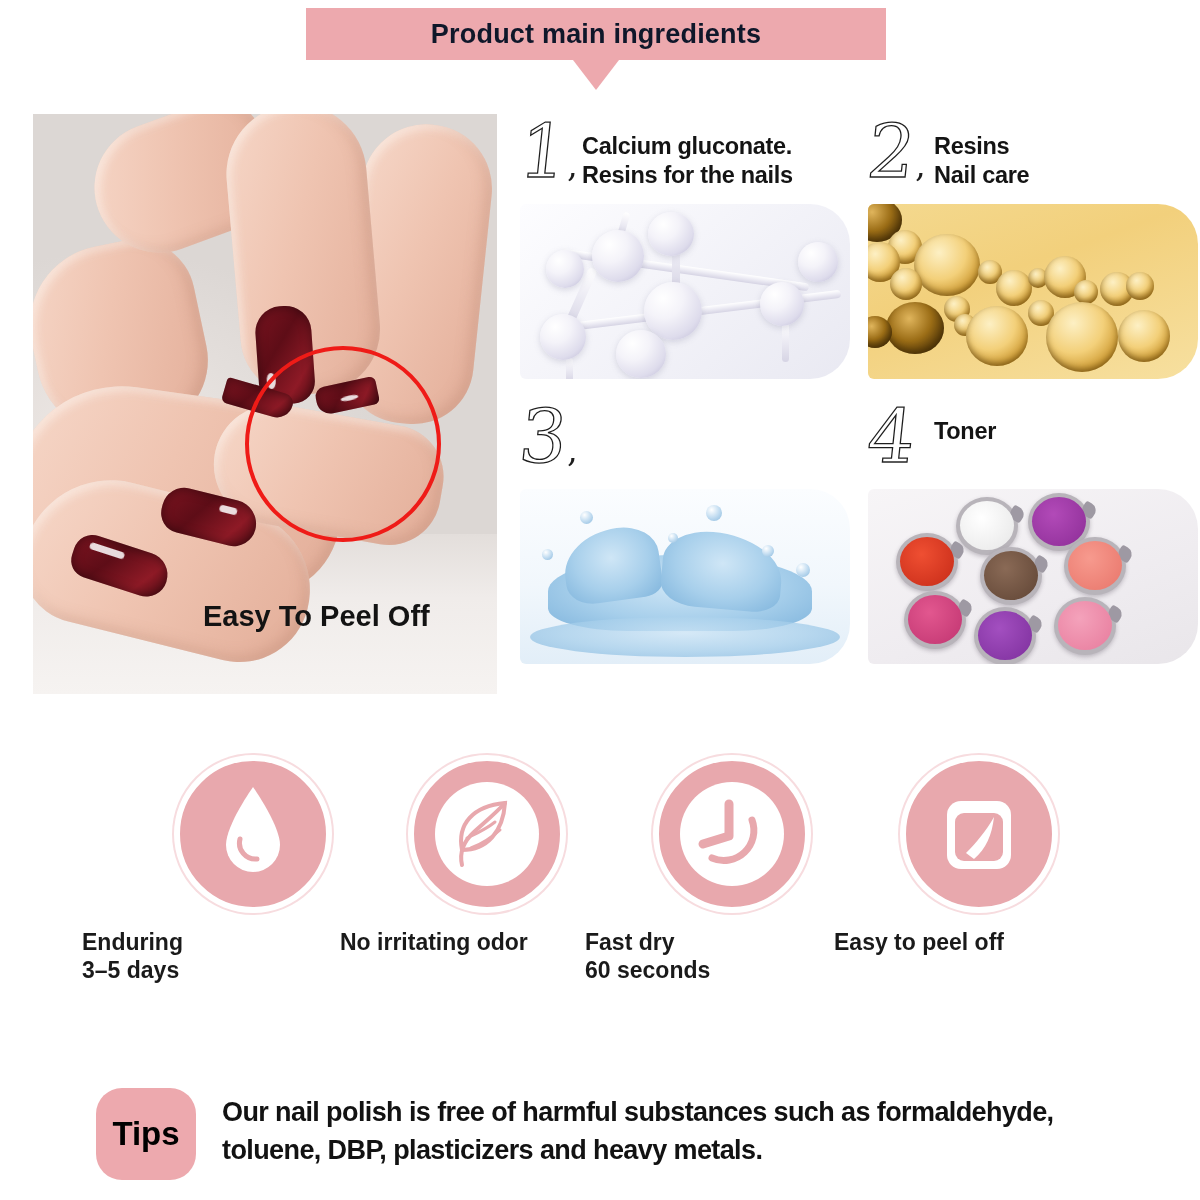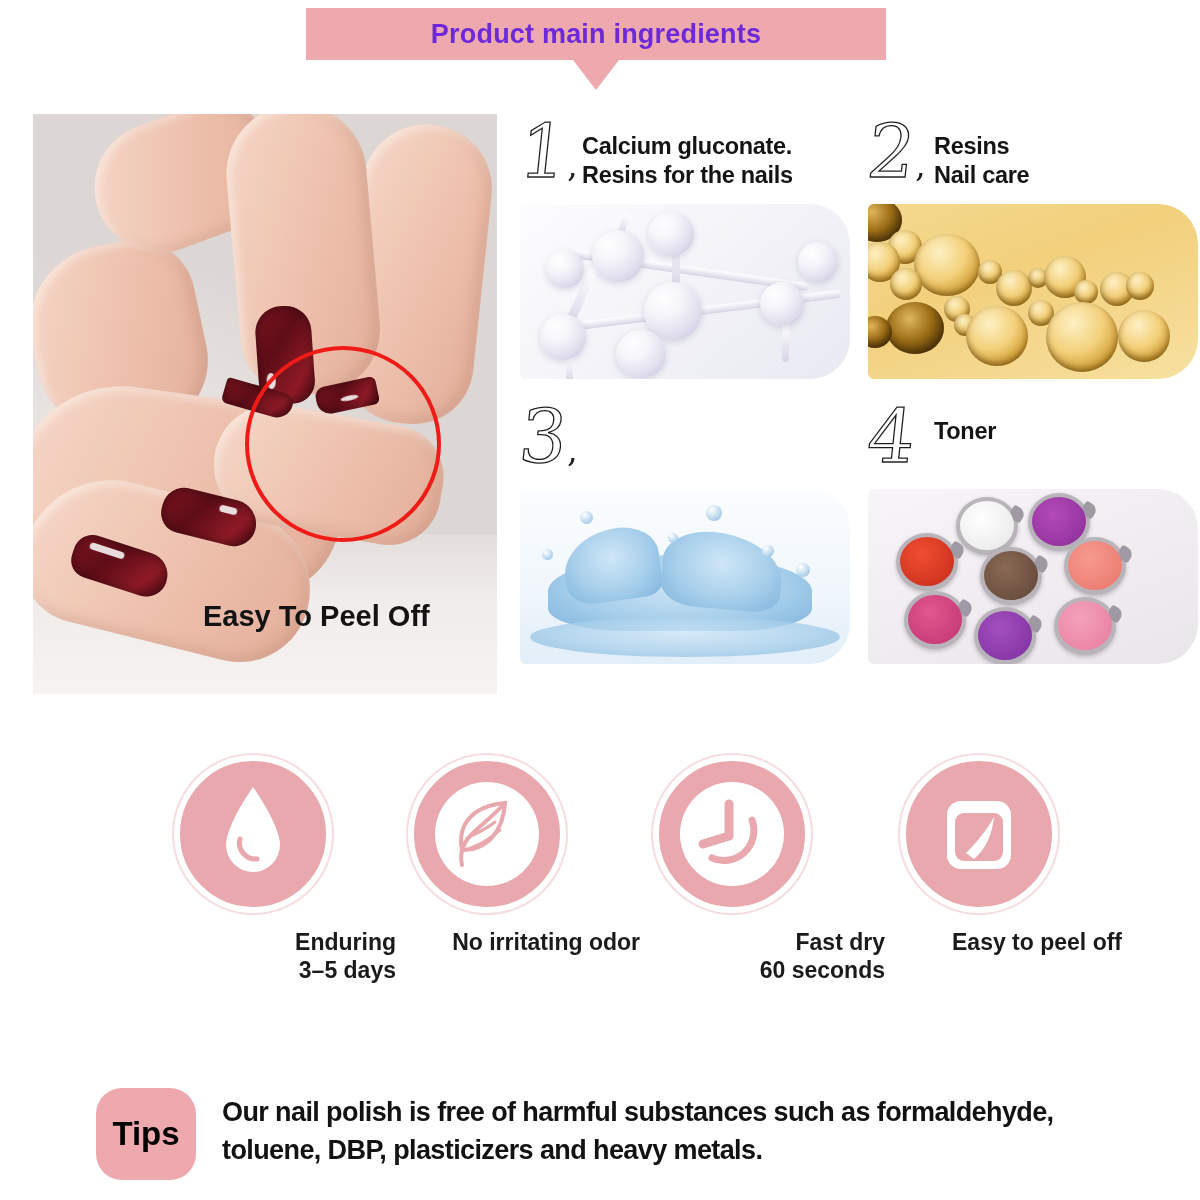--- a/index.html
+++ b/index.html
@@ -21,21 +21,21 @@
     left: 306px;
     top: 8px;
     width: 580px;
     height: 52px;
     background: #eda9ae;
     display: flex;
     align-items: center;
     justify-content: center;
   }
   #header-title {
-    color: #6d28d9;
+    color: #0f172a;
     font-size: 27px;
     font-weight: bold;
     letter-spacing: 0.2px;
     white-space: nowrap;
   }
   #header-arrow {
     position: absolute;
     left: 573px;
     top: 60px;
     width: 0;
@@ -275,21 +275,21 @@
   .dish .spout {
     position: absolute;
     right: -6px; top: 10px;
     width: 14px; height: 14px;
     background: #9e99a3;
     transform: rotate(32deg);
     border-radius: 3px 8px 3px 8px;
   }
 
   
-  .feature { position: absolute; text-align: right; }
+  .feature { position: absolute; text-align: left; }
   .feature-circle {
     width: 158px; height: 158px;
     border-radius: 50%;
     background: #e8a8ad;
     border: 6px solid #ffffff;
     box-shadow: 0 0 0 2px #f7dcdf;
     position: relative;
     margin: 0 auto;
     box-sizing: border-box;
   }

